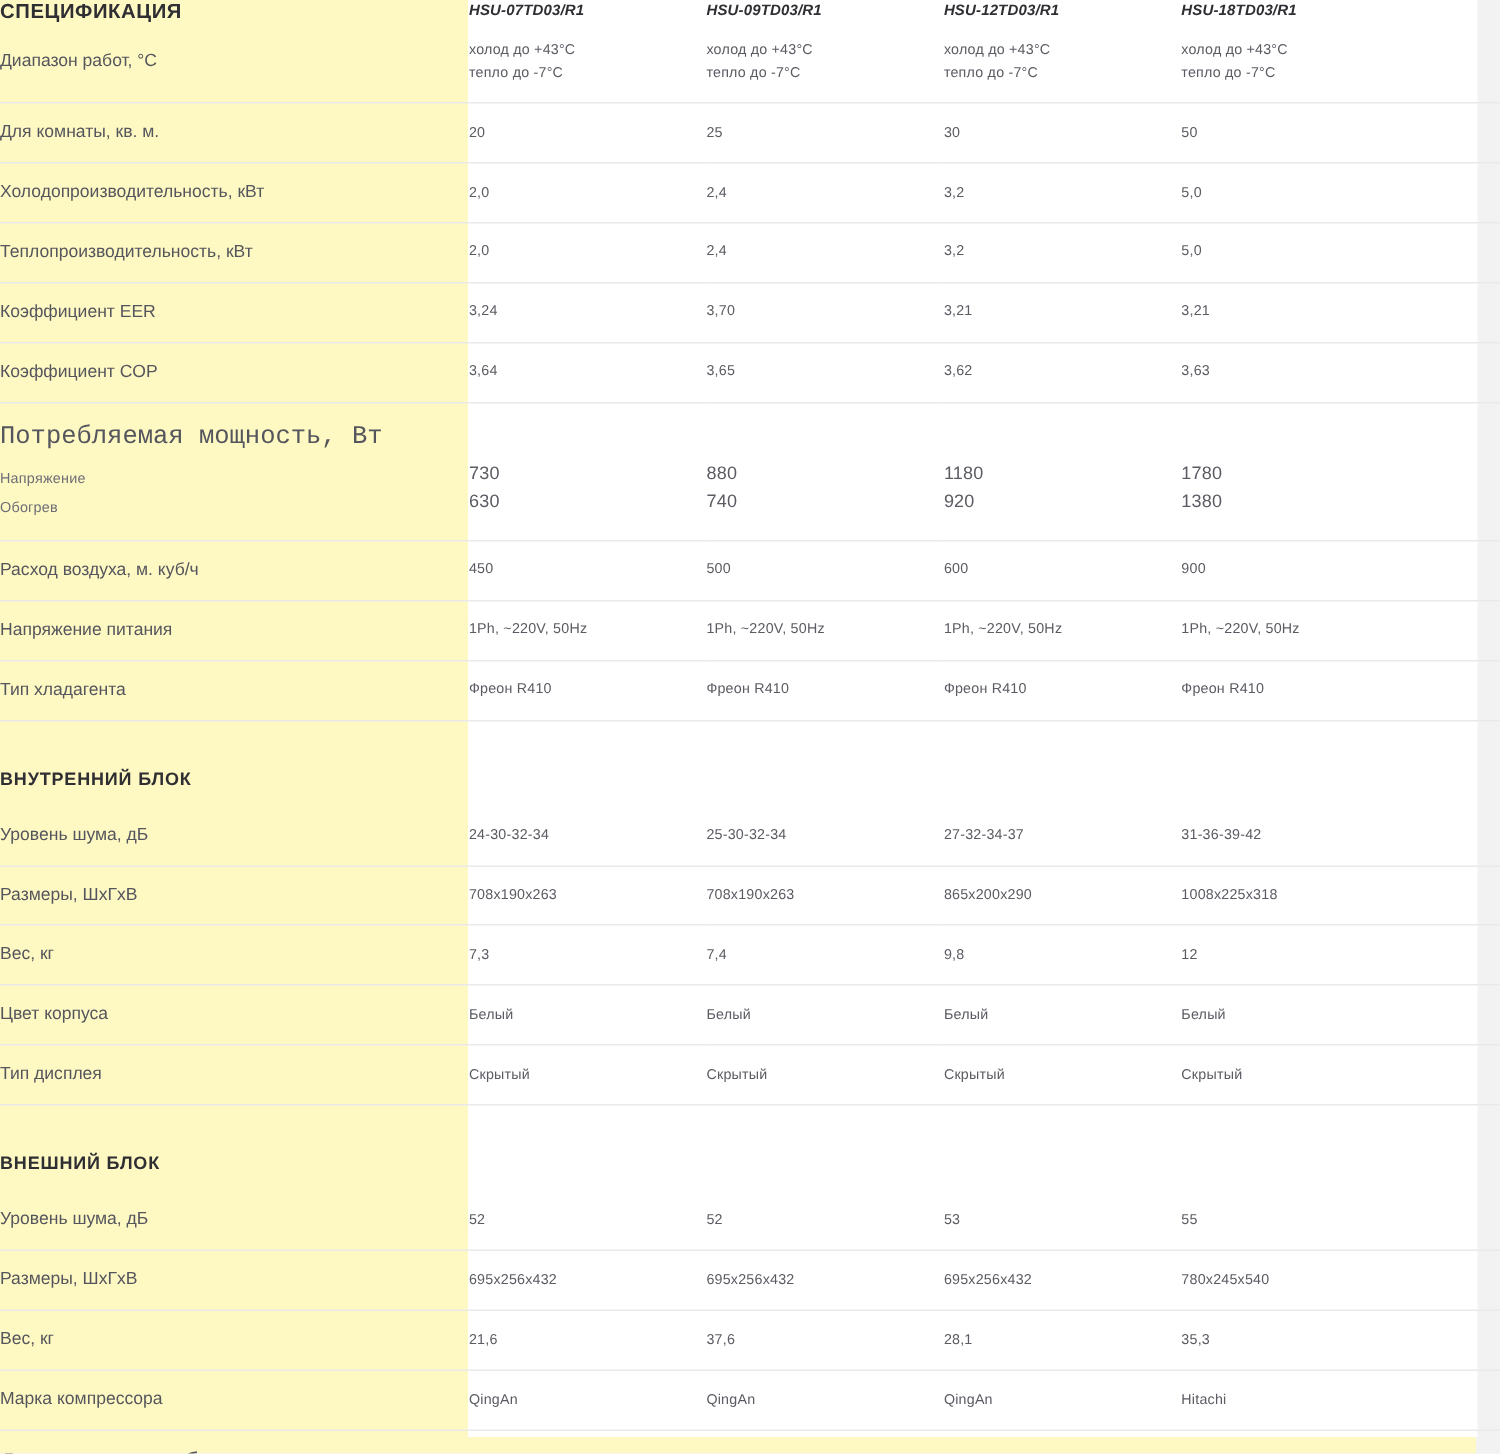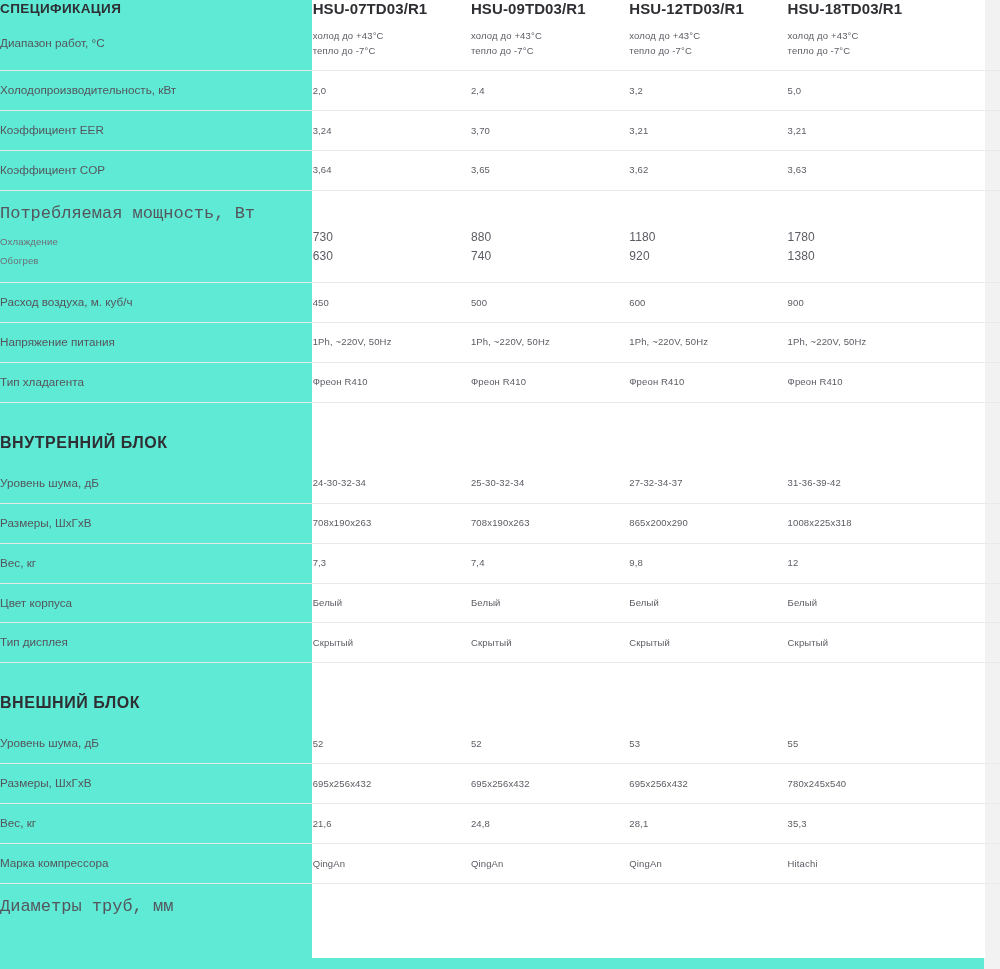--- a/index.html
+++ b/index.html
@@ -14,21 +14,21 @@
     color: #4a4a52;
     overflow: hidden;
     position: relative;
   }
 
   
   .spec-sheet {
     position: relative;
     width: 984px;
     height: 969px;
-    background: #5eead4;
+    background: #fef9c3;
   }
   .white-panel {
     position: absolute;
     left: 312px;
     top: 0;
     width: 673px;
     height: 958px;
     background: #ffffff;
   }
 
@@ -50,24 +50,25 @@
     border: 0;
   }
   .head-title {
     font-size: 13.5px;
     font-weight: bold;
     letter-spacing: 0.4px;
     color: #2e2e33;
     padding-left: 17px;
   }
   .head-model {
-    font-size: 15px;
+    font-size: 10px;
     font-weight: bold;
     color: #2e2e33;
     letter-spacing: 0.1px;
+    font-style: italic;
   }
 
   
   tr.spec-row td {
     border-bottom: 1px solid #e9e9e9;
     padding-top: 11px;
     padding-bottom: 11px;
   }
   tr.spec-row:last-child td { border-bottom: 0; }
 
@@ -111,21 +112,21 @@
     line-height: 1.62;
   }
 
   
   tr.section-row td {
     padding-top: 31px;
     padding-bottom: 12px;
     border-bottom: 0;
   }
   .section-title {
-    font-size: 16px;
+    font-size: 12px;
     font-weight: bold;
     letter-spacing: 0.55px;
     color: #2e2e33;
     padding-left: 17px;
     margin-left: 24px;
   }
 </style>
 </head>
 <body>
 
@@ -166,47 +167,63 @@
             <span class="">холод до +43°C</span>
             <span class="">тепло до -7°C</span>
           </td>
           <td class="val val-lines">
             <span class="">холод до +43°C</span>
             <span class="">тепло до -7°C</span>
           </td>
           <td></td>
         </tr>
         <tr class="spec-row">
+          <td class="lbl">Для комнаты, кв. м.</td>
+          <td class="val">20</td>
+          <td class="val">25</td>
+          <td class="val">30</td>
+          <td class="val">50</td>
+          <td></td>
+        </tr>
+        <tr class="spec-row">
           <td class="lbl">Холодопроизводительность, кВт</td>
           <td class="val">2,0</td>
           <td class="val">2,4</td>
           <td class="val">3,2</td>
           <td class="val">5,0</td>
           <td></td>
         </tr>
         <tr class="spec-row">
+          <td class="lbl">Теплопроизводительность, кВт</td>
+          <td class="val">2,0</td>
+          <td class="val">2,4</td>
+          <td class="val">3,2</td>
+          <td class="val">5,0</td>
+          <td></td>
+        </tr>
+        <tr class="spec-row">
           <td class="lbl">Коэффициент EER</td>
           <td class="val">3,24</td>
           <td class="val">3,70</td>
           <td class="val">3,21</td>
           <td class="val">3,21</td>
           <td></td>
         </tr>
         <tr class="spec-row">
           <td class="lbl">Коэффициент COP</td>
           <td class="val">3,64</td>
           <td class="val">3,65</td>
           <td class="val">3,62</td>
           <td class="val">3,63</td>
           <td></td>
         </tr>
         <tr class="spec-row">
           <td class="lbl">
             <span class="lbl-main">Потребляемая мощность, Вт</span>
-            <span class="sub-lbl">Охлаждение</span>
+            <span class="sub-lbl">Напряжение</span>
             <span class="sub-lbl">Обогрев</span>
           </td>
           <td class="val val-lines">
             <span style="display: block; height: 22px;"></span>
             <span class="sub-val">730</span>
             <span class="sub-val">630</span>
           </td>
           <td class="val val-lines">
             <span style="display: block; height: 22px;"></span>
             <span class="sub-val">880</span>
@@ -316,21 +333,21 @@
           <td class="lbl">Размеры, ШхГхВ</td>
           <td class="val">695х256х432</td>
           <td class="val">695х256х432</td>
           <td class="val">695х256х432</td>
           <td class="val">780х245х540</td>
           <td></td>
         </tr>
         <tr class="spec-row">
           <td class="lbl">Вес, кг</td>
           <td class="val">21,6</td>
-          <td class="val">24,8</td>
+          <td class="val">37,6</td>
           <td class="val">28,1</td>
           <td class="val">35,3</td>
           <td></td>
         </tr>
         <tr class="spec-row">
           <td class="lbl">Марка компрессора</td>
           <td class="val">QingAn</td>
           <td class="val">QingAn</td>
           <td class="val">QingAn</td>
           <td class="val">Hitachi</td>

